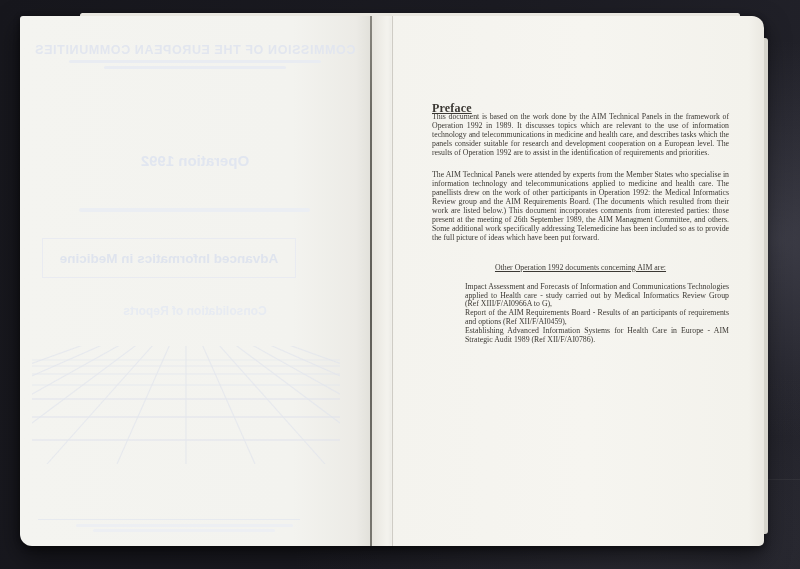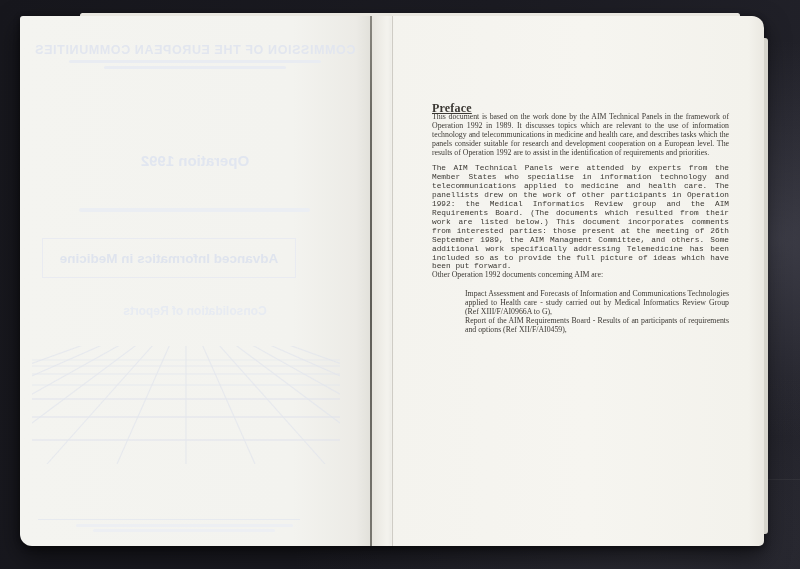--- a/index.html
+++ b/index.html
@@ -80,22 +80,22 @@
 
   
   .text-block{
     position:absolute;left:60px;top:88px;width:297px;
     color:#3b3833;font-size:7.8px;line-height:8.9px;text-align:justify;
   }
   .preface-heading{
     font-weight:bold;text-decoration:underline;font-size:12px;letter-spacing:0.2px;
   }
   .para1{}
-  .para2{margin-top:7px;font-family:Liberation Mono, monospace;}
-  .docs-intro{text-align:left;}
+  .para2{margin-top:14px;}
+  .docs-intro{margin-top:21px;text-align:center;text-decoration:underline;}
   .docs{margin-top:10px;padding-left:33px;}
   .doc-item{text-align:justify;}
 
   .seam{
     position:absolute;left:766px;top:479px;width:34px;height:1px;
     background:rgba(255,255,255,0.05);
   }
 </style>
 </head>
 <body>
@@ -154,16 +154,17 @@
   <div class="page page-right">
     <div class="crease"></div>
     <div class="text-block">
       <div class="preface-heading">Preface</div>
       <div class="para1">This document is based on the work done by the AIM Technical Panels in the framework of Operation 1992 in 1989. It discusses topics which are relevant to the use of information technology and telecommunications in medicine and health care, and describes tasks which the panels consider suitable for research and development cooperation on a European level. The results of Operation 1992 are to assist in the identification of requirements and priorities.</div>
       <div class="para2">The AIM Technical Panels were attended by experts from the Member States who specialise in information technology and telecommunications applied to medicine and health care. The panellists drew on the work of other participants in Operation 1992: the Medical Informatics Review group and the AIM Requirements Board. (The documents which resulted from their work are listed below.) This document incorporates comments from interested parties: those present at the meeting of 26th September 1989, the AIM Managment Committee, and others. Some additional work specifically addressing Telemedicine has been included so as to provide the full picture of ideas which have been put forward.</div>
       <div class="docs-intro">Other Operation 1992 documents concerning AIM are:</div>
       <div class="docs">
         <div class="doc-item">Impact Assessment and Forecasts of Information and Communications Technologies applied to Health care - study carried out by Medical Informatics Review Group (Ref XIII/F/AI0966A to G),</div>
         <div class="doc-item">Report of the AIM Requirements Board - Results of an participants of requirements and options (Ref XII/F/AI0459),</div>
+        <div class="doc-item">Establishing Advanced Information Systems for Health Care in Europe - AIM Strategic Audit 1989 (Ref XII/F/AI0786).</div>
       </div>
     </div>
   </div>
 </div>
 
 </body></html>

